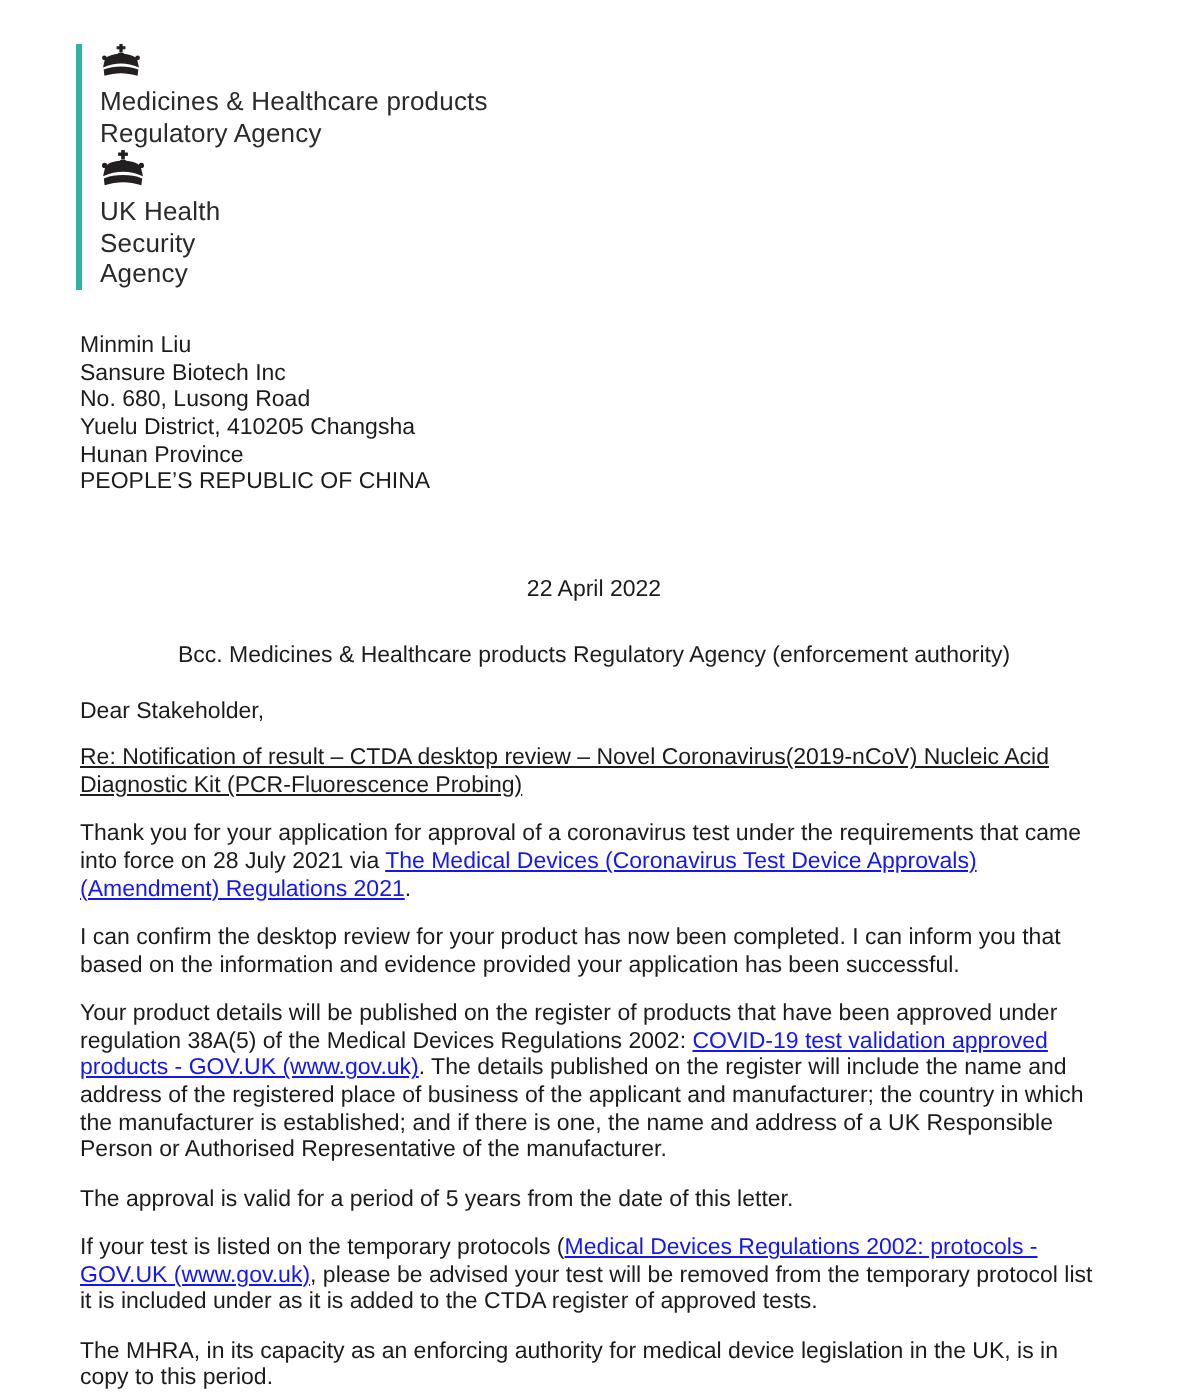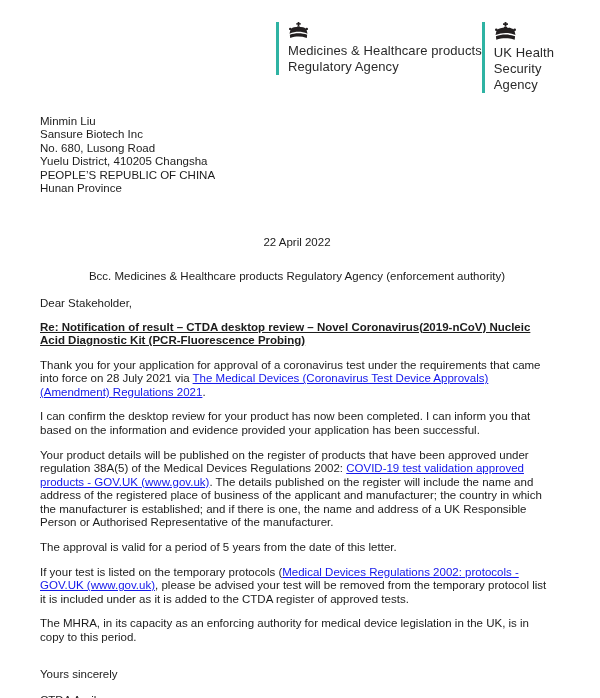--- a/index.html
+++ b/index.html
@@ -8,23 +8,24 @@
     background: #ffffff;
     overflow: hidden;
     font-family: "Liberation Sans", sans-serif;
     color: var(--text-black, #1c1c1c);
   }
   .content { padding: 0 46px 0 40px; }
 
   
   .letterhead {
     display: flex;
-    justify-content: flex-end;
+    justify-content: space-between;
     align-items: flex-start;
-    padding: 22px 46px 0 56px;
+    padding: 22px 46px 0 38px;
+    flex-direction: column;
   }
   .logo-block {
     border-left: 3px solid var(--stripe-teal, #2eb3a3);
     padding-left: 9px;
   }
   .crown { display: block; margin-bottom: 3px; }
   .crown svg { display: block; }
   .logo-text {
     font-size: 13px;
     line-height: 1.22;
@@ -34,21 +35,21 @@
 
   
   .bodytext { font-size: 11.5px; line-height: 1.18; }
   .recipient { margin-top: 22px; }
   .recipient div { white-space: nowrap; }
   .date-line { margin-top: 40px; text-align: center; }
   .bcc-line { margin-top: 20px; text-align: center; }
   .salutation { margin-top: 14px; }
   .subject {
     margin-top: 10px;
-    font-weight: bold;
+    font-weight: normal;
     text-decoration: underline;
   }
   .paragraphs p { margin: 11px 0 0 0; }
   a.doc-link {
     color: var(--link-blue, #1418ea);
     text-decoration: underline;
     cursor: pointer;
   }
   .closing { margin-top: 24px; }
   .signature { margin-top: 12px; }
@@ -94,22 +95,22 @@
     </div>
   </div>
 </div>
 
 <div class="content bodytext">
   <div class="recipient">
       <div>Minmin Liu</div>
       <div>Sansure Biotech Inc</div>
       <div>No. 680, Lusong Road</div>
       <div>Yuelu District, 410205 Changsha</div>
+      <div>Hunan Province</div>
       <div>PEOPLE’S REPUBLIC OF CHINA</div>
-      <div>Hunan Province</div>
     </div>
 
   <div class="date-line">22 April 2022</div>
 
   <div class="bcc-line">Bcc. Medicines &amp; Healthcare products Regulatory Agency (enforcement authority)</div>
 
   <div class="salutation">Dear Stakeholder,</div>
 
   <div class="subject">Re: Notification of result – CTDA desktop review – Novel Coronavirus(2019-nCoV) Nucleic Acid Diagnostic Kit (PCR-Fluorescence Probing)</div>
 

